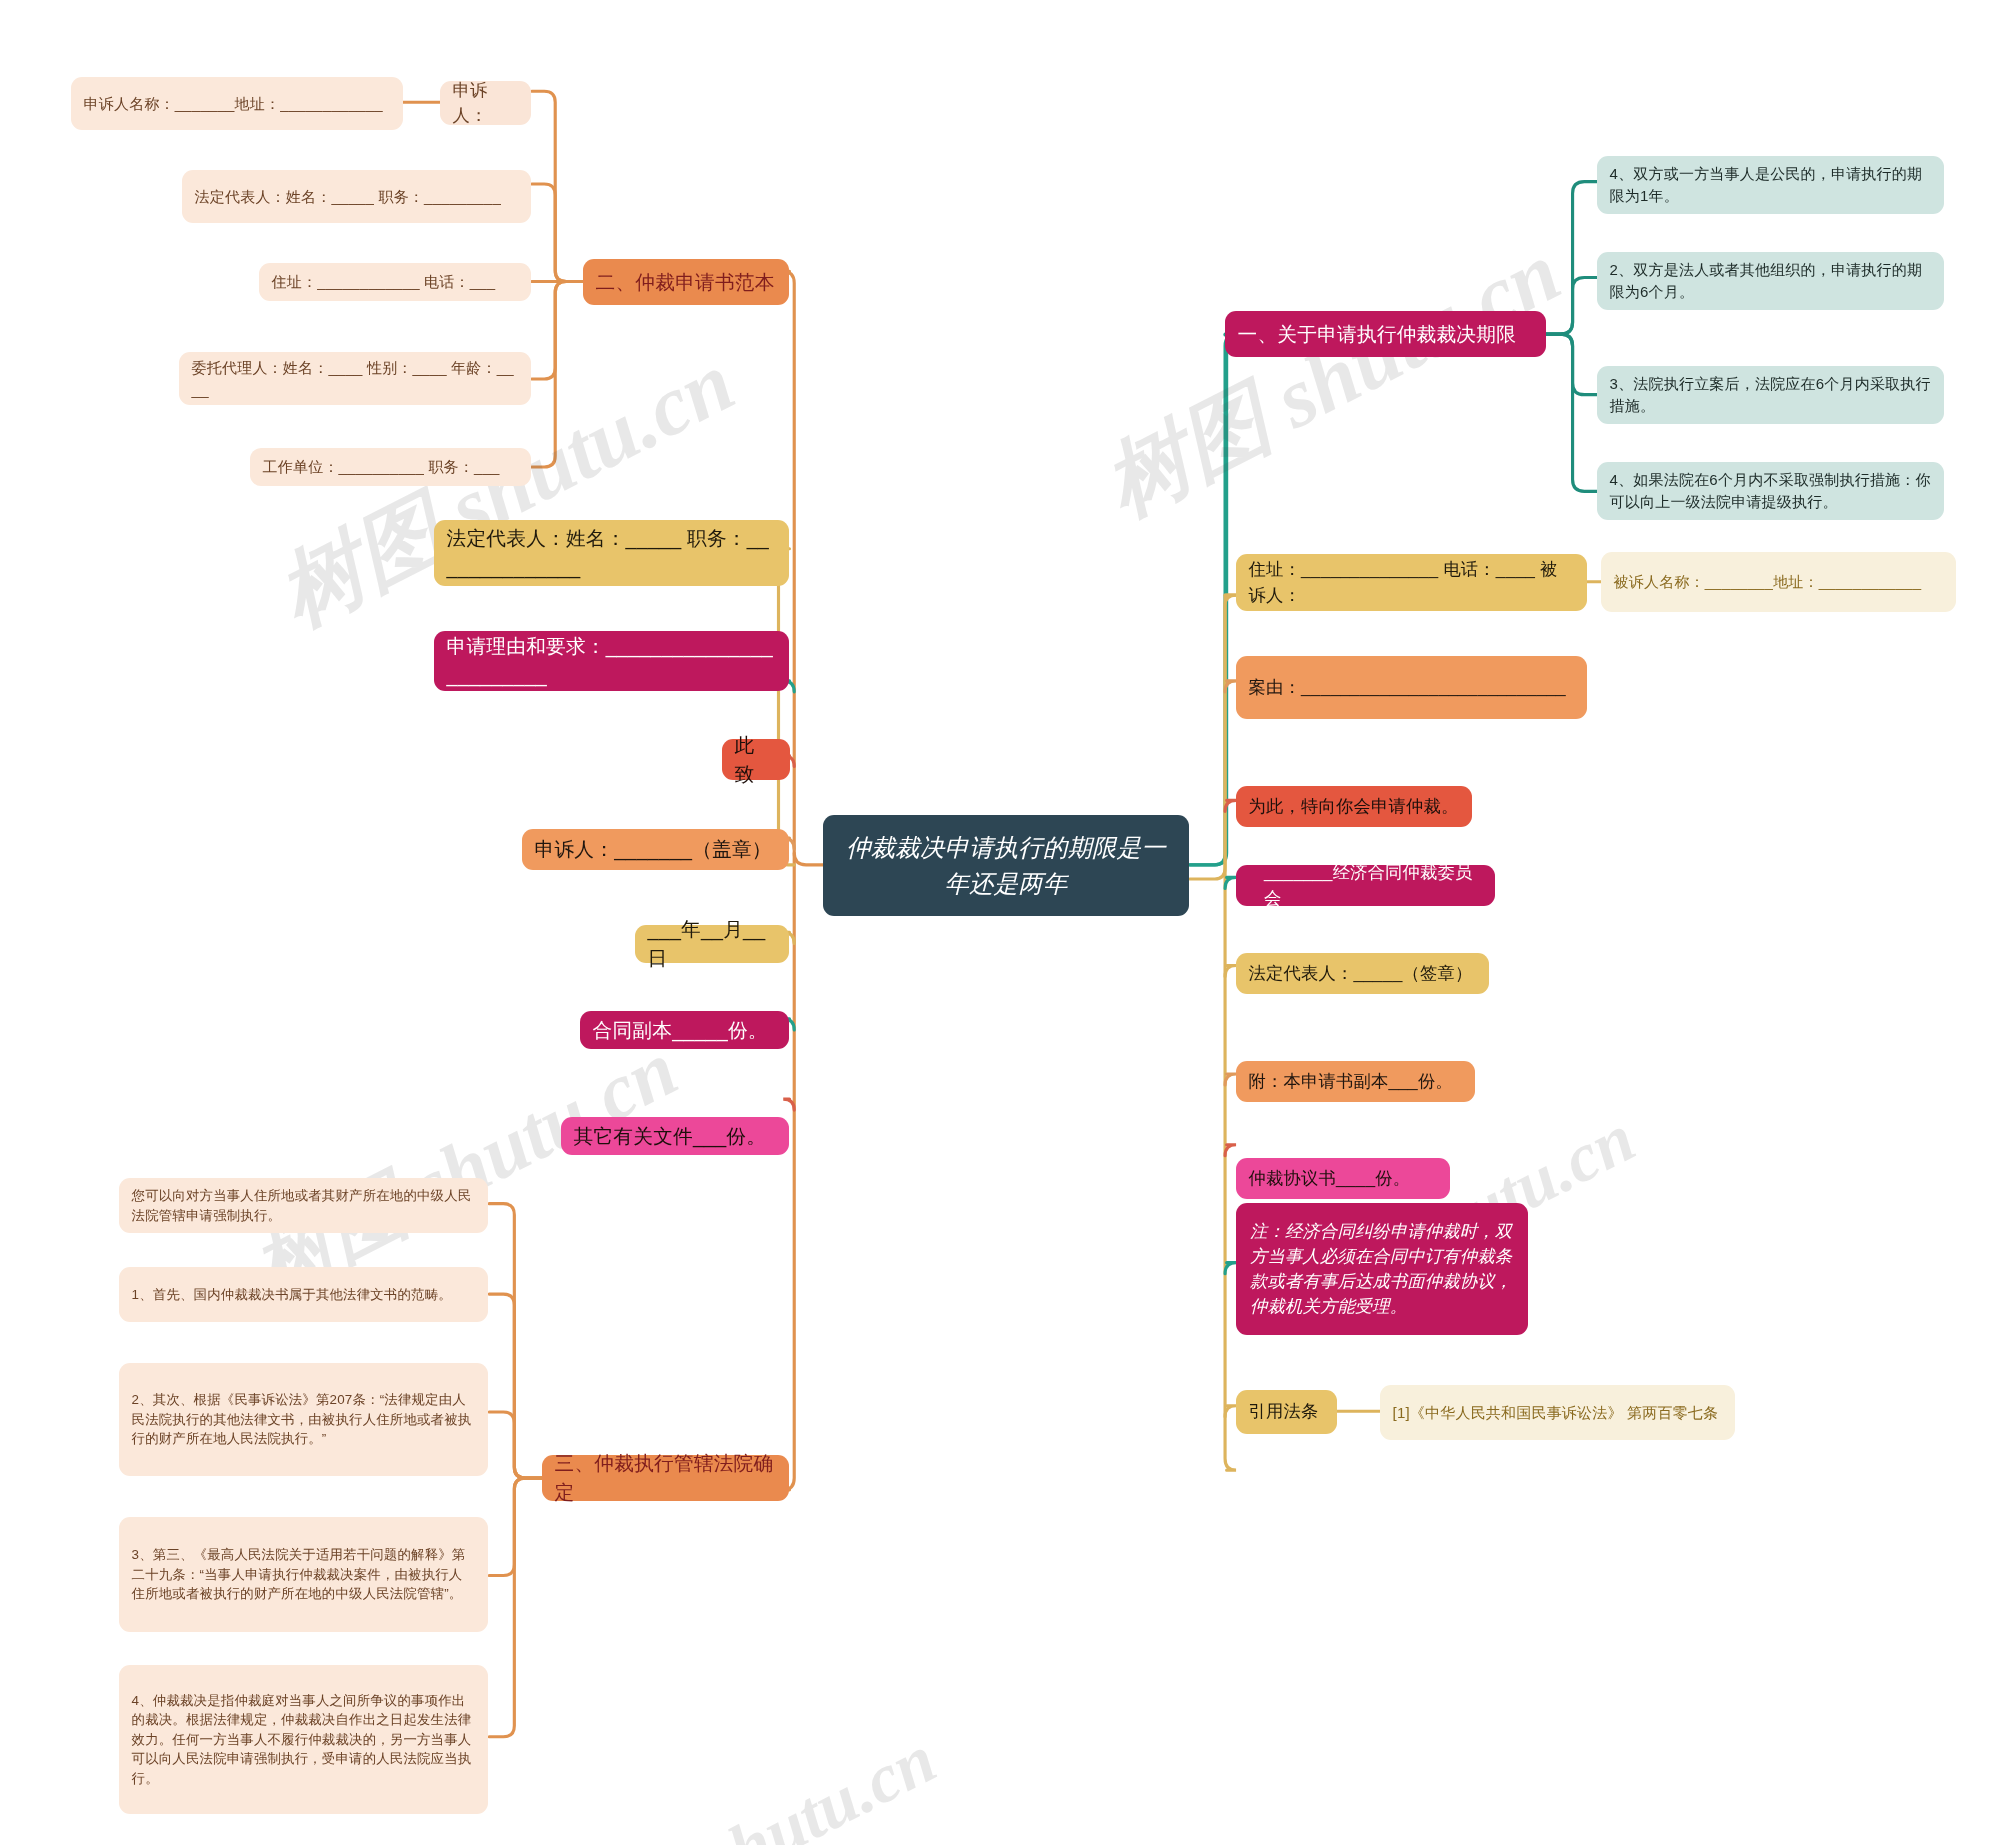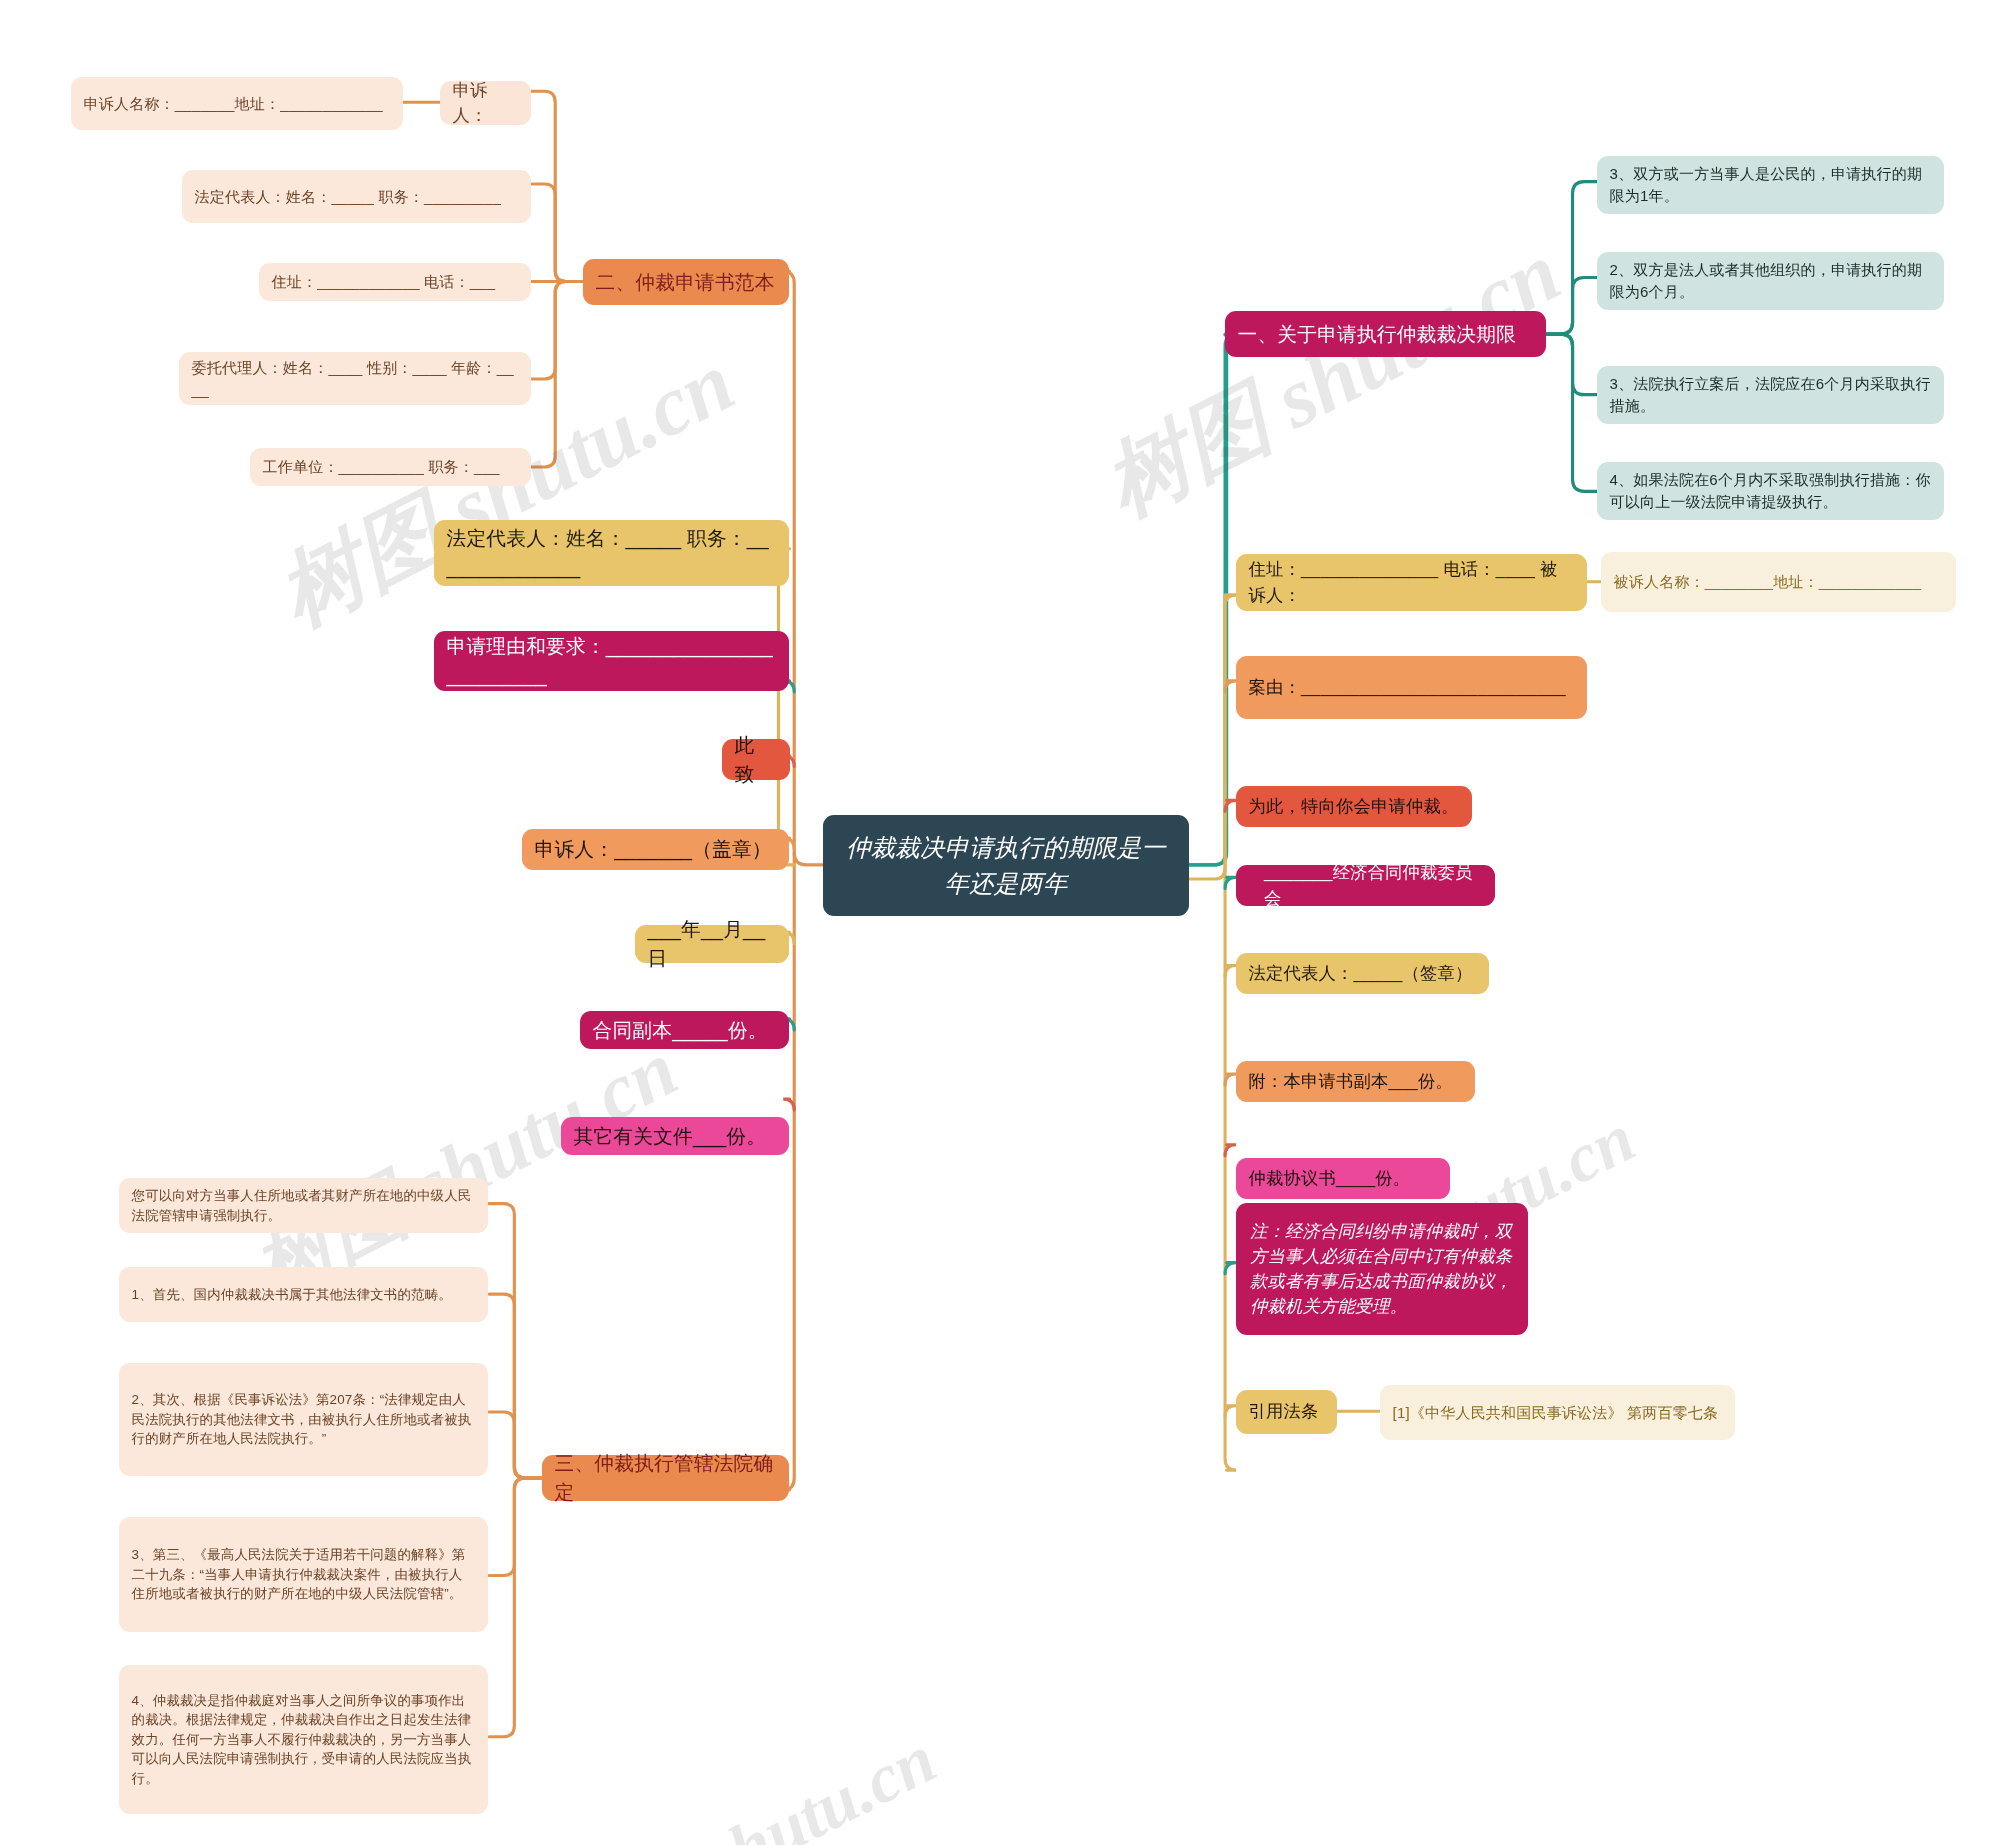--- a/index.html
+++ b/index.html
@@ -128,21 +128,21 @@
 
   <div class="node c-root sz-root pad-c" style="left:823px;top:815px;width:366px;height:101px;">
     <span class="txt">仲裁裁决申请执行的期限是一年还是两年</span>
   </div>
 
   <div class="node c-teal sz-big pad-b" style="left:1225px;top:311px;width:321px;height:46px;">
     <span class="txt">一、关于申请执行仲裁裁决期限</span>
   </div>
 
   <div class="node c-tealpale sz-sm pad-b" style="left:1597px;top:156px;width:347px;height:58px;">
-    <span class="txt">3、双方或一方当事人是公民的，申请执行的期限为1年。</span>
+    <span class="txt">4、双方或一方当事人是公民的，申请执行的期限为1年。</span>
   </div>
   <div class="node c-tealpale sz-sm pad-b" style="left:1597px;top:252px;width:347px;height:58px;">
     <span class="txt">2、双方是法人或者其他组织的，申请执行的期限为6个月。</span>
   </div>
   <div class="node c-tealpale sz-sm pad-b" style="left:1597px;top:366px;width:347px;height:58px;">
     <span class="txt">3、法院执行立案后，法院应在6个月内采取执行措施。</span>
   </div>
   <div class="node c-tealpale sz-sm pad-b" style="left:1597px;top:462px;width:347px;height:58px;">
     <span class="txt">4、如果法院在6个月内不采取强制执行措施：你可以向上一级法院申请提级执行。</span>
   </div>

